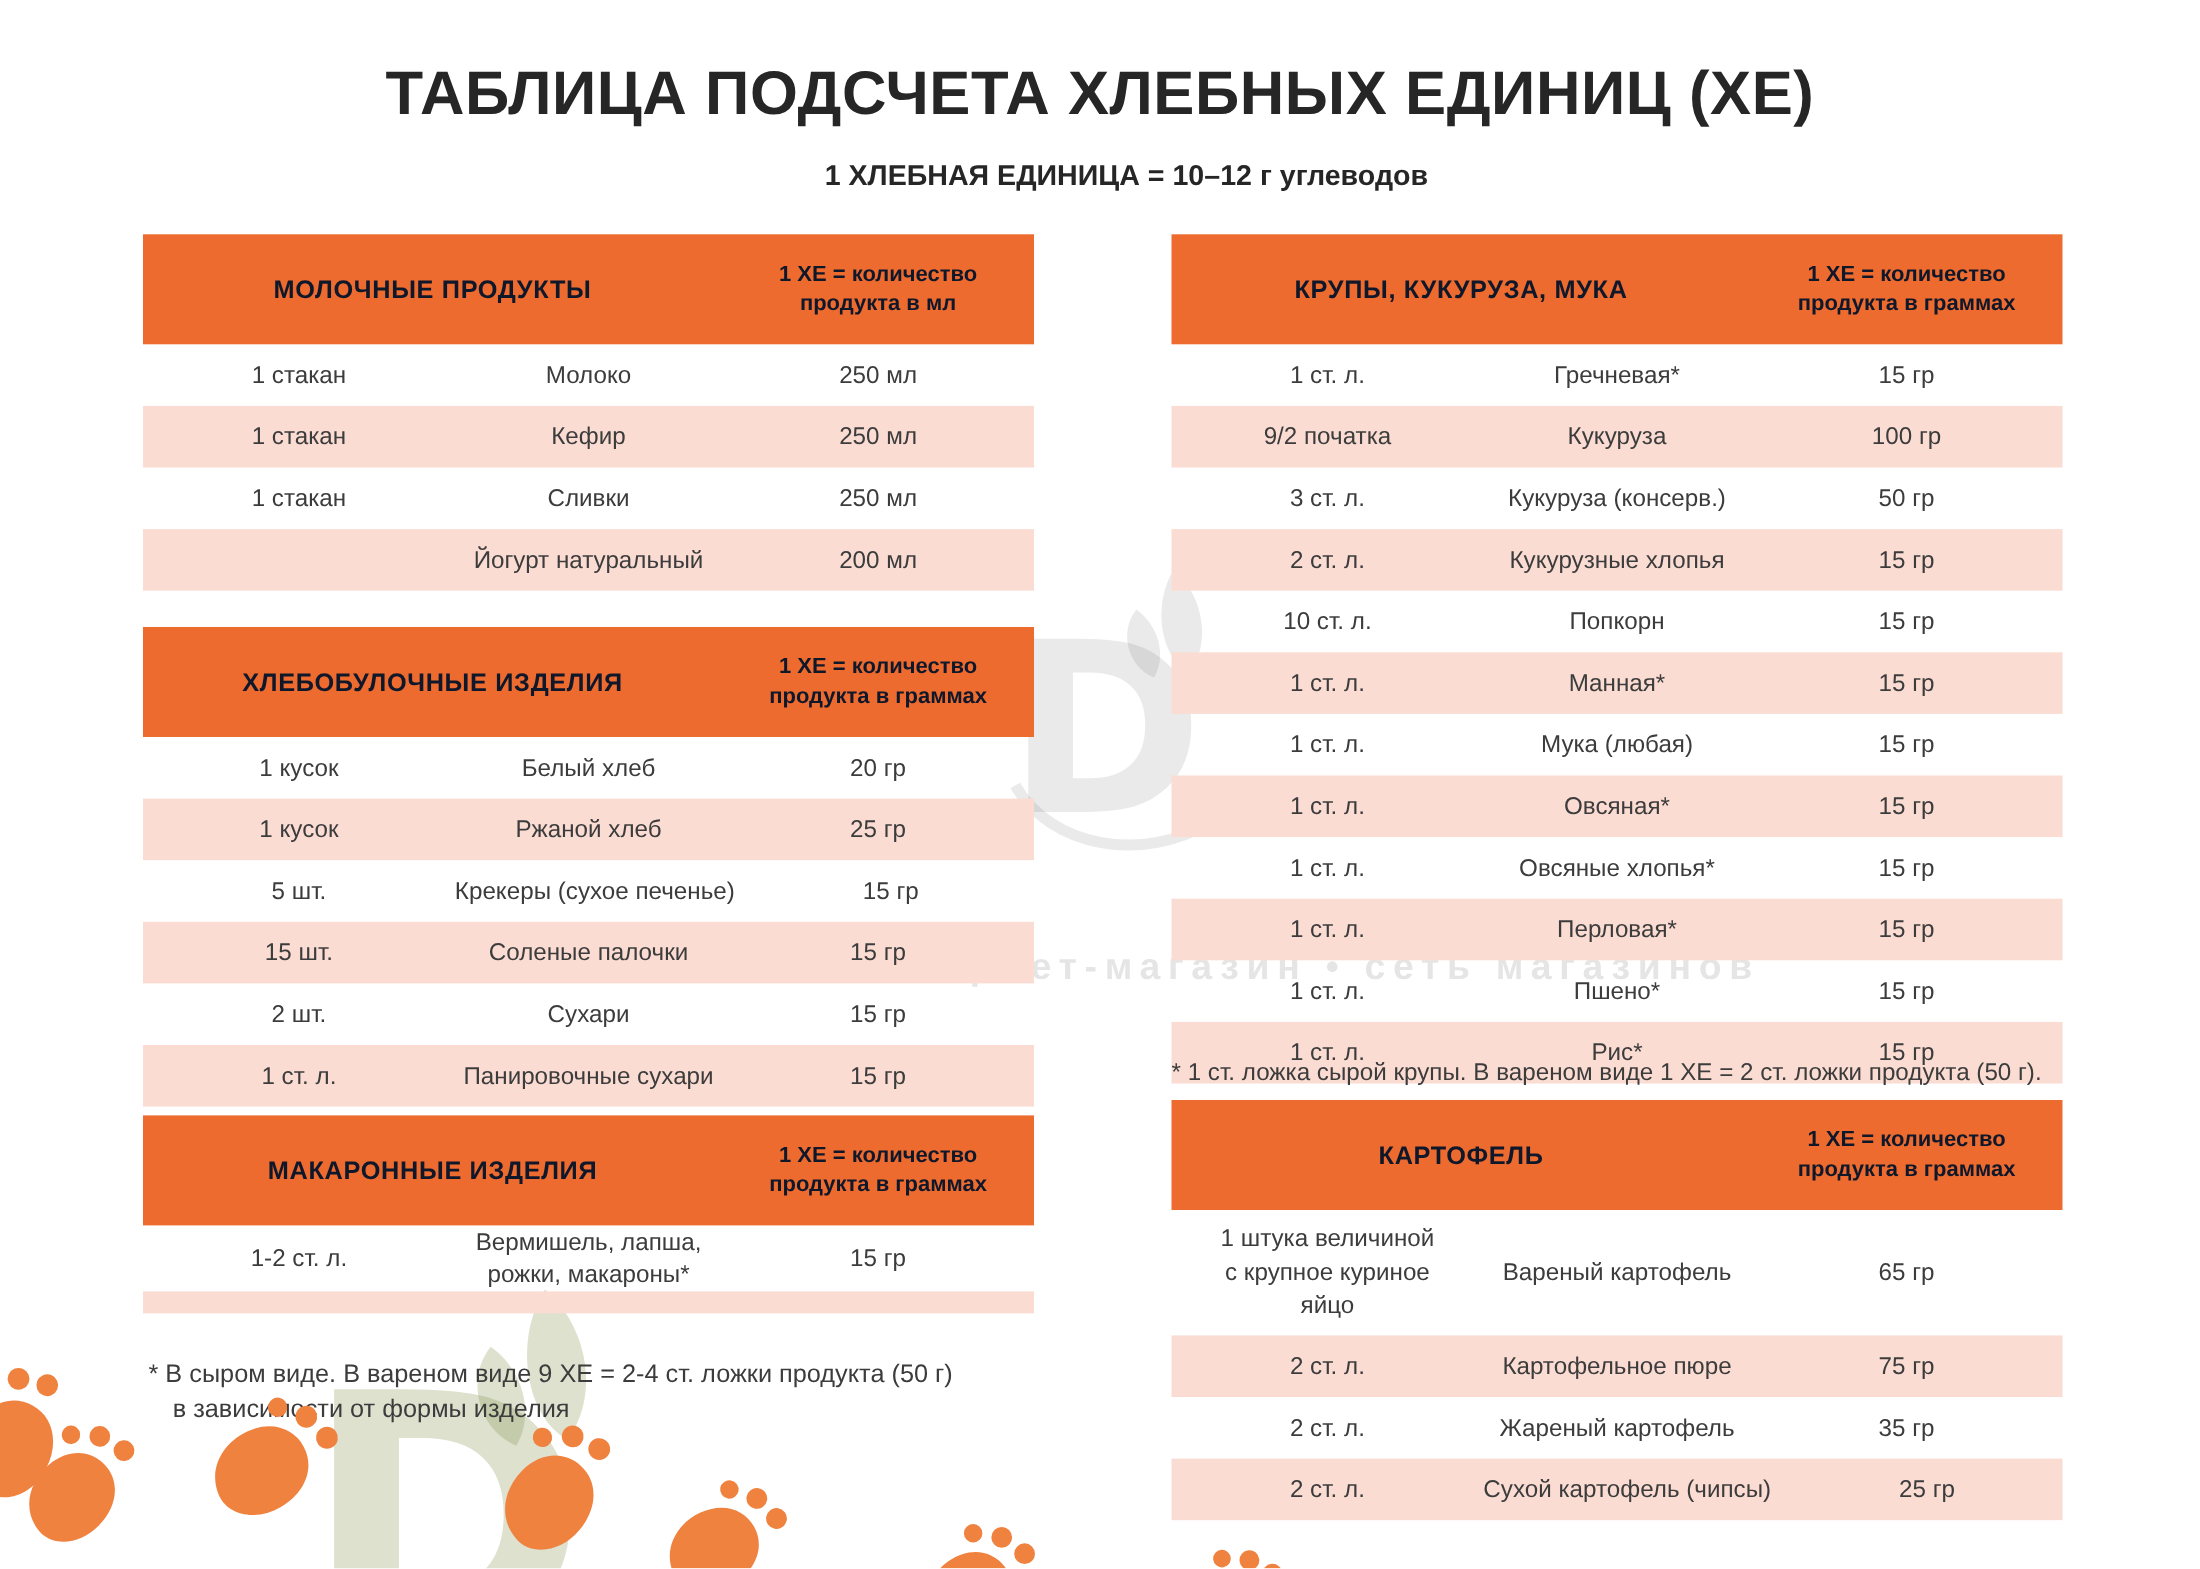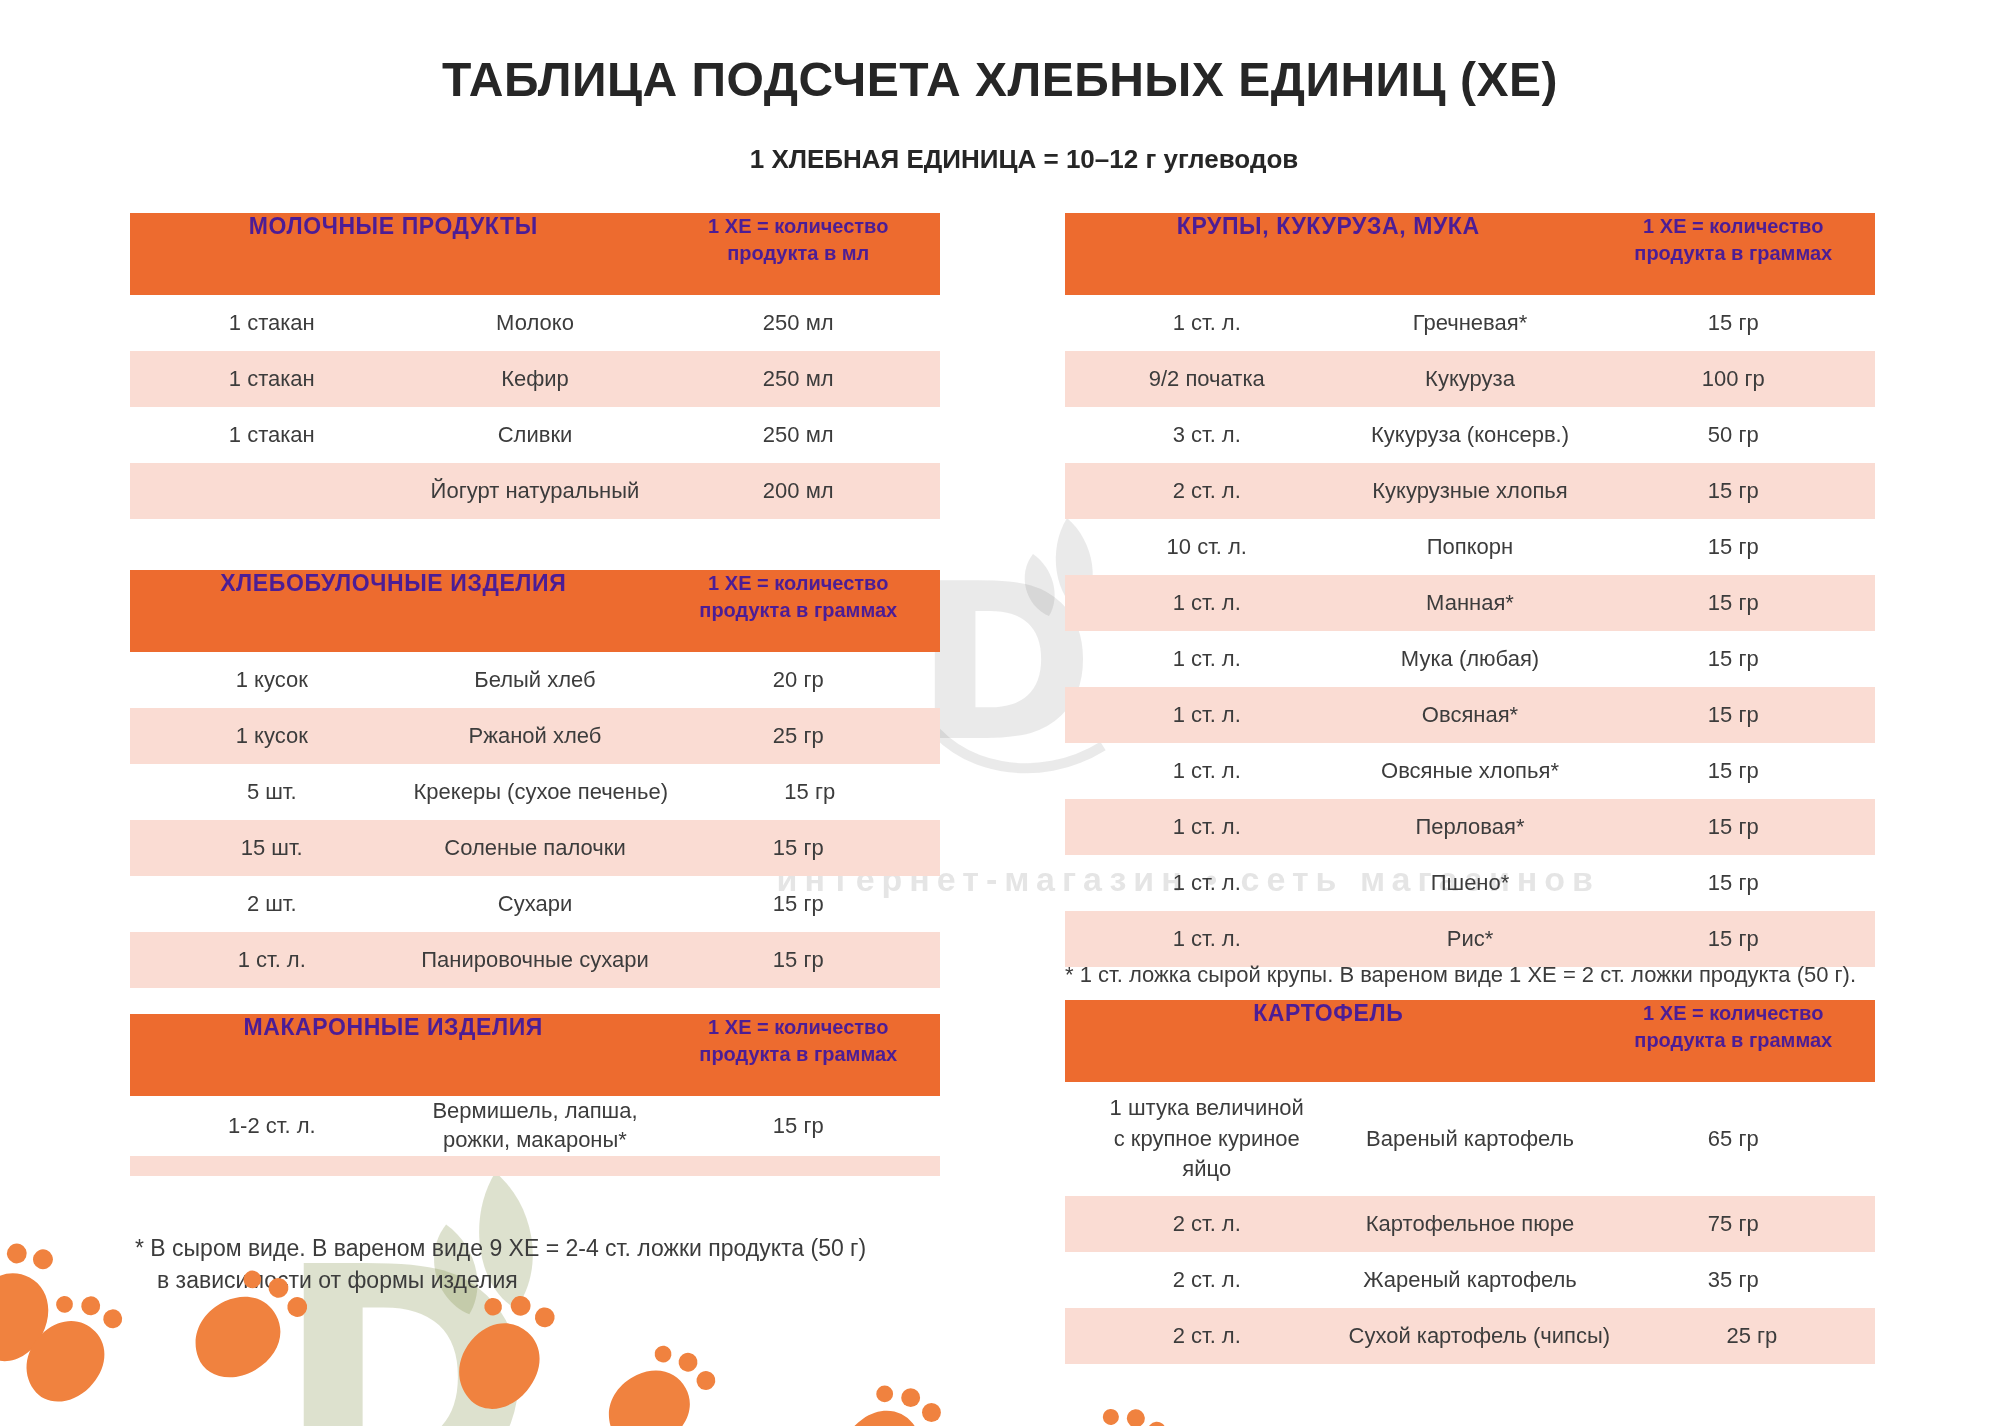--- a/index.html
+++ b/index.html
@@ -1,40 +1,40 @@
 <!DOCTYPE html>
 <html><head>
 <meta charset="utf-8">
 <style>
   html,body{margin:0;padding:0;background:#ffffff;}
   .stage{position:relative;width:2000px;height:1426px;background:#ffffff;overflow:hidden;
          font-family:"Liberation Sans","DejaVu Sans",sans-serif;color:#3c3c3c;}
 
   .page-title{position:absolute;top:52px;left:0;width:2000px;text-align:center;
-              font-size:48px;font-weight:bold;color:#262626;letter-spacing:.5px;}
+              font-size:56px;font-weight:bold;color:#262626;letter-spacing:.5px;}
   .page-subtitle{position:absolute;top:144px;left:0;width:2000px;text-align:center;
               font-size:26px;font-weight:bold;color:#262626;padding-left:24px;}
 
   
   .wm-logo{position:absolute;left:915px;top:518px;color:rgba(45,45,45,0.10);}
   .wm-brand{position:absolute;left:0;top:745px;width:2000px;text-align:center;
             font-size:102px;font-weight:bold;letter-spacing:10px;color:rgba(45,45,45,0.10);line-height:1;}
   .wm-tagline{position:absolute;left:0;top:860px;width:1600px;text-align:right;
             font-size:34px;font-weight:bold;letter-spacing:7px;color:rgba(45,45,45,0.12);}
   .wm-green{position:absolute;left:275px;top:1172px;color:rgba(133,148,78,0.28);}
 
   
   .tbl{position:absolute;width:810px;}
   .t1{left:130px;top:213px}
   .t2{left:130px;top:570px}
   .t3{left:130px;top:1014px}
   .t4{left:1065px;top:213px}
   .t5{left:1065px;top:1000px}
 
-  .thead{display:flex;align-items:flex-start;height:82px;background:#ED6B2F;color:#4c1d95;font-weight:bold;}
+  .thead{display:flex;align-items:center;height:100px;background:#ED6B2F;color:#0f172a;font-weight:bold;}
   .thead .cat{flex:0 0 65%;text-align:center;font-size:23px;letter-spacing:.6px;}
   .thead .unit{flex:0 0 35%;display:flex;justify-content:center;}
   .thead .unit span{max-width:220px;text-align:center;font-size:20px;line-height:1.35;}
 
   .row{display:flex;align-items:center;height:56px;font-size:22px;}
   .row.pink{background:#FADCD3;}
   .row .c1{flex:0 0 35%;text-align:center;white-space:nowrap;}
   .row .c2{flex:0 0 30%;text-align:center;white-space:nowrap;line-height:1.3;}
   .row .c3{flex:0 0 35%;text-align:center;white-space:nowrap;}
   .row.tall{height:60px;}

